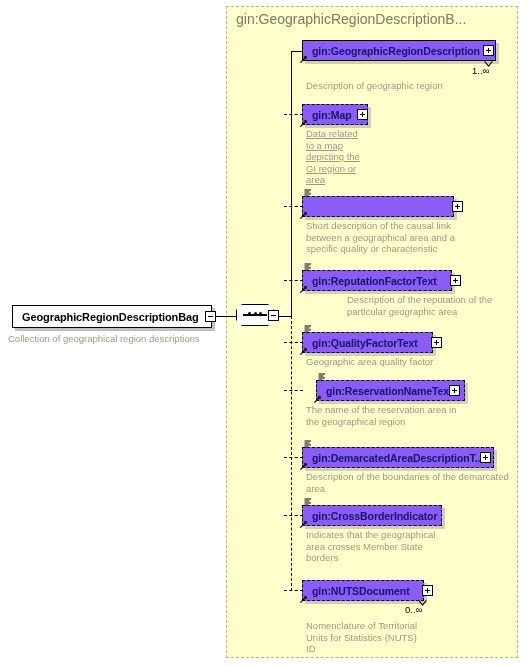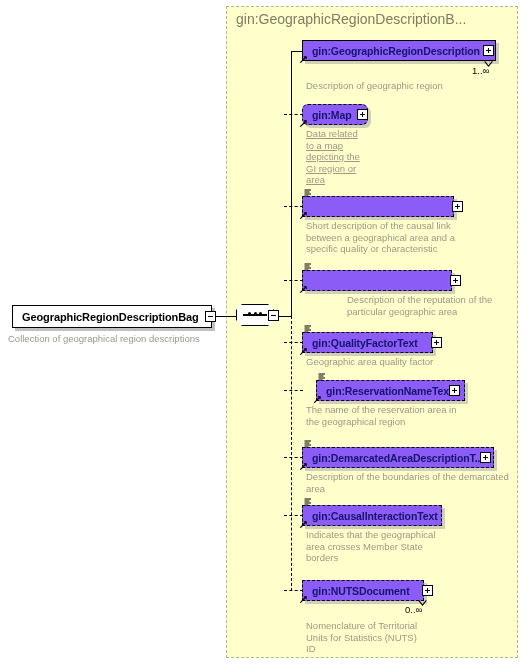--- a/index.html
+++ b/index.html
@@ -238,21 +238,21 @@
     <path d="M8.5 1.5 L8.5 5 L5 1.5 Z" fill="#000"></path>
   </svg>
 </div>
 <div class="toggle-box plus" style="left:483px; top:45px;"></div>
 <svg class="card-chevron" viewBox="0 0 10 7" style="left:484px; top:61px;">
   <path d="M0.5 0.5 L5 6 L9.5 0.5" stroke="#000" stroke-width="1.2" fill="none"></path>
 </svg>
 <div class="cardinality" style="left:472px; top:65px;">1..∞</div>
 <div class="node-desc" style="left:306px; top:80px; width:210px;">Description of geographic region</div>
 
-<div class="elem optional" style="left:302px; top:104px; width:66px;border-radius:6px;">
+<div class="elem optional" style="left:302px; top:104px; width:66px;">
   <span class="elem-label">gin:Map</span>
   <svg class="ref-arrow" viewBox="0 0 10 10">
     <path d="M1.5 8.5 L8 2" stroke="#000" stroke-width="1.4"></path>
     <path d="M8.5 1.5 L8.5 5 L5 1.5 Z" fill="#000"></path>
   </svg>
 </div>
 <div class="toggle-box plus" style="left:357px; top:109px;"></div>
 <div class="node-desc" style="left:306px; top:128px; width:70px;text-decoration:underline;">Data related
 to a map
 depicting the
@@ -270,20 +270,21 @@
     <path d="M0.5 5 H7" stroke="#000" stroke-width="1"></path>
     <path d="M0.5 7 H4.5" stroke="#000" stroke-width="1"></path>
   </svg>
 </div>
 <div class="toggle-box plus" style="left:452px; top:201px;"></div>
 <div class="node-desc" style="left:306px; top:220px; width:215px;">Short description of the causal link
 between a geographical area and a
 specific quality or characteristic</div>
 
 <div class="elem optional" style="left:302px; top:270px; width:150px;">
+  <span class="elem-label">gin:ReputationFactorText</span>
   <svg class="ref-arrow" viewBox="0 0 10 10">
     <path d="M1.5 8.5 L8 2" stroke="#000" stroke-width="1.4"></path>
     <path d="M8.5 1.5 L8.5 5 L5 1.5 Z" fill="#000"></path>
   </svg>
   <svg class="lines-icon" viewBox="0 0 8 8">
     <path d="M0.5 1 H7" stroke="#000" stroke-width="1"></path>
     <path d="M0.5 3 H5.5" stroke="#000" stroke-width="1"></path>
     <path d="M0.5 5 H7" stroke="#000" stroke-width="1"></path>
     <path d="M0.5 7 H4.5" stroke="#000" stroke-width="1"></path>
   </svg>
@@ -336,21 +337,21 @@
     <path d="M0.5 3 H5.5" stroke="#000" stroke-width="1"></path>
     <path d="M0.5 5 H7" stroke="#000" stroke-width="1"></path>
     <path d="M0.5 7 H4.5" stroke="#000" stroke-width="1"></path>
   </svg>
 </div>
 <div class="toggle-box plus" style="left:480px; top:452px;"></div>
 <div class="node-desc" style="left:306px; top:471px; width:220px;">Description of the boundaries of the demarcated
 area</div>
 
 <div class="elem optional" style="left:302px; top:505px; width:140px;">
-  <span class="elem-label">gin:CausalInteractionText</span>
+  <span class="elem-label">gin:CrossBorderIndicator</span>
   <svg class="ref-arrow" viewBox="0 0 10 10">
     <path d="M1.5 8.5 L8 2" stroke="#000" stroke-width="1.4"></path>
     <path d="M8.5 1.5 L8.5 5 L5 1.5 Z" fill="#000"></path>
   </svg>
   <svg class="lines-icon" viewBox="0 0 8 8">
     <path d="M0.5 1 H7" stroke="#000" stroke-width="1"></path>
     <path d="M0.5 3 H5.5" stroke="#000" stroke-width="1"></path>
     <path d="M0.5 5 H7" stroke="#000" stroke-width="1"></path>
     <path d="M0.5 7 H4.5" stroke="#000" stroke-width="1"></path>
   </svg>

